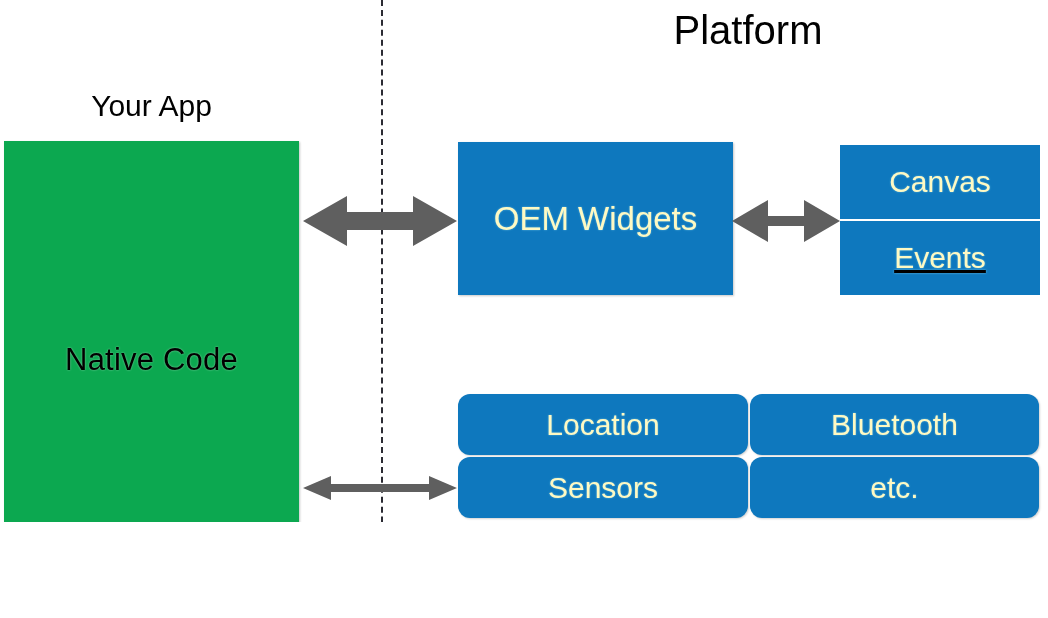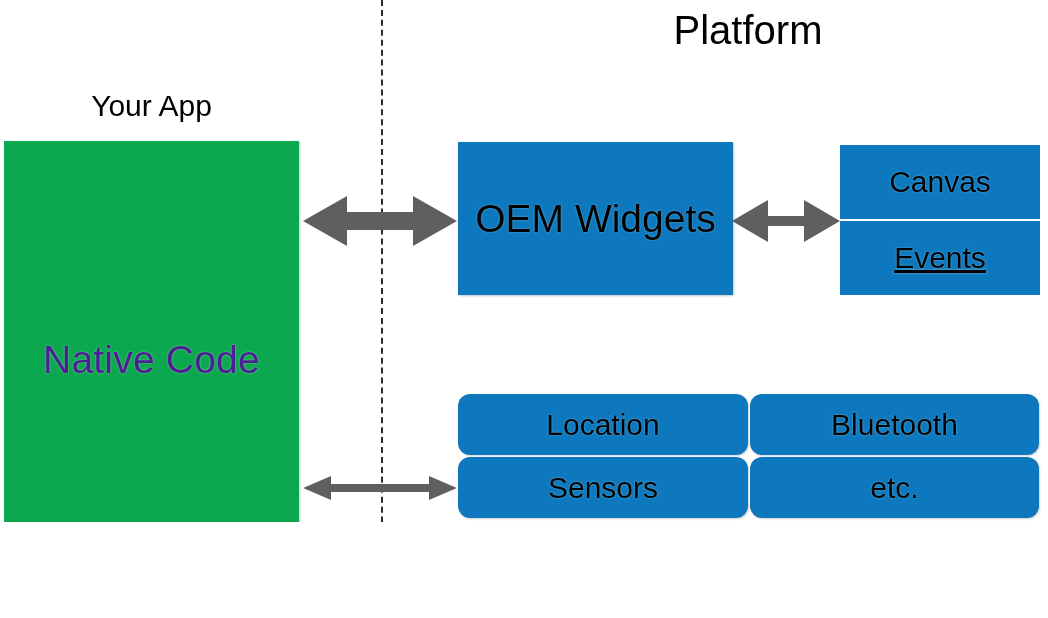--- a/index.html
+++ b/index.html
@@ -60,48 +60,48 @@
     top: 141px;
     width: 295px;
     height: 437px;
     background: #0ca850;
     box-shadow: 1px 1px 2px rgba(0,0,0,0.22);
     display: flex;
     align-items: center;
     justify-content: center;
   }
   #native-box .box-label {
-    color: #4c1d95;
-    font-size: 39px;
+    color: #000000;
+    font-size: 31px;
     letter-spacing: 0.2px;
     text-shadow: 0 0 2px rgba(255,255,255,0.5);
   }
 
   
   .blue {
     background: #0e78be;
     box-shadow: 1px 1px 2px rgba(0,0,0,0.22);
   }
   .blue-label {
-    color: #000000;
+    color: #fef9c3;
     text-shadow: 0 0 2px rgba(168,241,255,0.55);
     white-space: nowrap;
   }
 
   #oem-box {
     position: absolute;
     left: 458px;
     top: 142px;
     width: 275px;
     height: 153px;
     display: flex;
     align-items: center;
     justify-content: center;
   }
-  #oem-box .blue-label { font-size: 39px; }
+  #oem-box .blue-label { font-size: 33px; }
 
   #canvas-events-stack {
     position: absolute;
     left: 840px;
     top: 145px;
     width: 200px;
     height: 150px;
     display: flex;
     flex-direction: column;
   }

